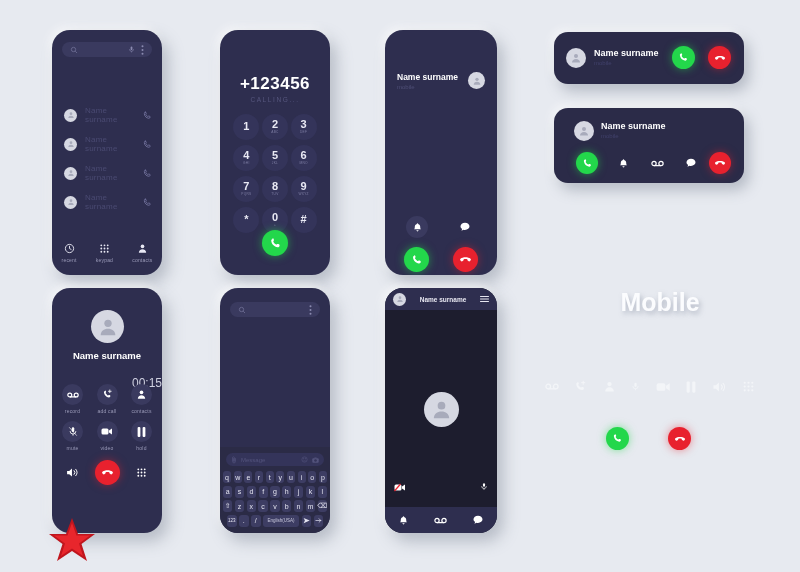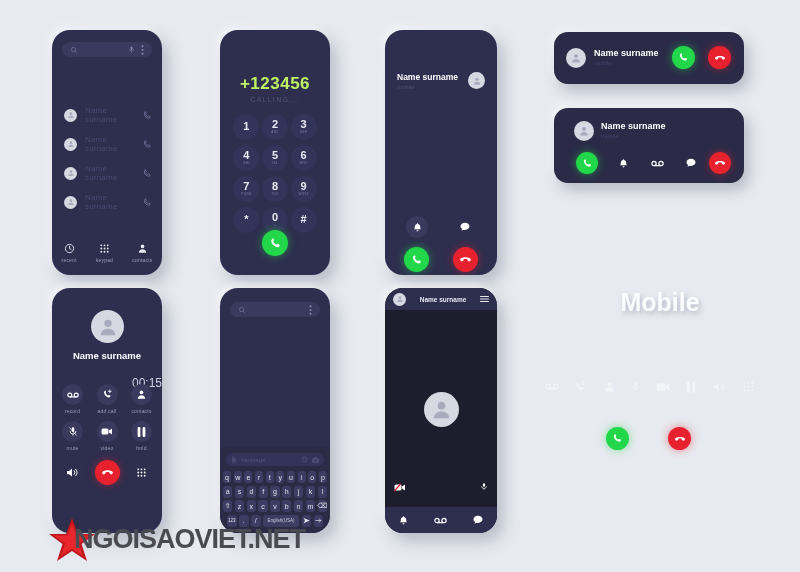--- a/index.html
+++ b/index.html
@@ -46,21 +46,21 @@
     border-radius:50%; display:flex; align-items:center; justify-content:center;
     flex:none;
   }
   .green { background:#23d74b; box-shadow:0 0 9px rgba(35,215,75,.55); }
   .red   { background:#e8212e; box-shadow:0 0 9px rgba(232,33,46,.5); }
   .soft  { background:#3a3a5f; }
 
   .lbl { font-size:5px; color:#9a9ab8; text-align:center; margin-top:3px; letter-spacing:.2px;}
 
   
-  .dialnum { position:absolute; width:100%; text-align:center; color:#bef264;
+  .dialnum { position:absolute; width:100%; text-align:center; color:#ffffff;
              font-size:17px; font-weight:bold; letter-spacing:.5px; }
   .calling { position:absolute; width:100%; text-align:center; color:#56567e;
              font-size:6.5px; letter-spacing:1.6px; }
   .keypad { position:absolute; display:grid; grid-template-columns:repeat(3,1fr); }
   .key { display:flex; flex-direction:column; align-items:center; justify-content:center; }
   .key-in { width:26px; height:26px; border-radius:50%; background:#34345a;
             display:flex; flex-direction:column; align-items:center; justify-content:center; }
   .key-d { color:#e9e9f4; font-size:11px; font-weight:bold; line-height:1; }
   .key-s { color:#7e7ea4; font-size:3.2px; letter-spacing:.3px; line-height:1; margin-top:1px; }
 
@@ -791,16 +791,15 @@
         <path d="M12 8c-3.6 0-7 1-9.3 2.7-.9.7-1 1.9-.3 2.7l1.3 1.5c.6.7 1.6.8 2.3.3l2-1.4c.4-.3.6-.7.6-1.2v-1c2.2-.6 4.6-.6 6.8 0v1c0 .5.2.9.6 1.2l2 1.4c.7.5 1.7.4 2.3-.3l1.3-1.5c.7-.8.6-2-.3-2.7C19 9 15.6 8 12 8z"></path>
         </svg>
       </span>
   </div>
 
   <div class="wm" style="left:46px; top:524px;">
     <svg class="star" width="52" height="50" viewBox="0 0 52 50" style="position:absolute;left:0;top:-8px;">
       <polygon points="26,2 32,18 49,18 35.5,28 41,45 26,35 11,45 16.5,28 3,18 20,18" fill="#c0151d"></polygon>
       <polygon points="26,7 30.5,19.5 44,19.5 33,27.5 37,40 26,32.5 15,40 19,27.5 8,19.5 21.5,19.5" fill="#e8262c"></polygon>
     </svg>
-    <span class="wm-text" style="margin-left:28px; position:relative; z-index:2;">NGOISAOVIET.NET</span>
   </div>
 
 </div>
 
 </body></html>

